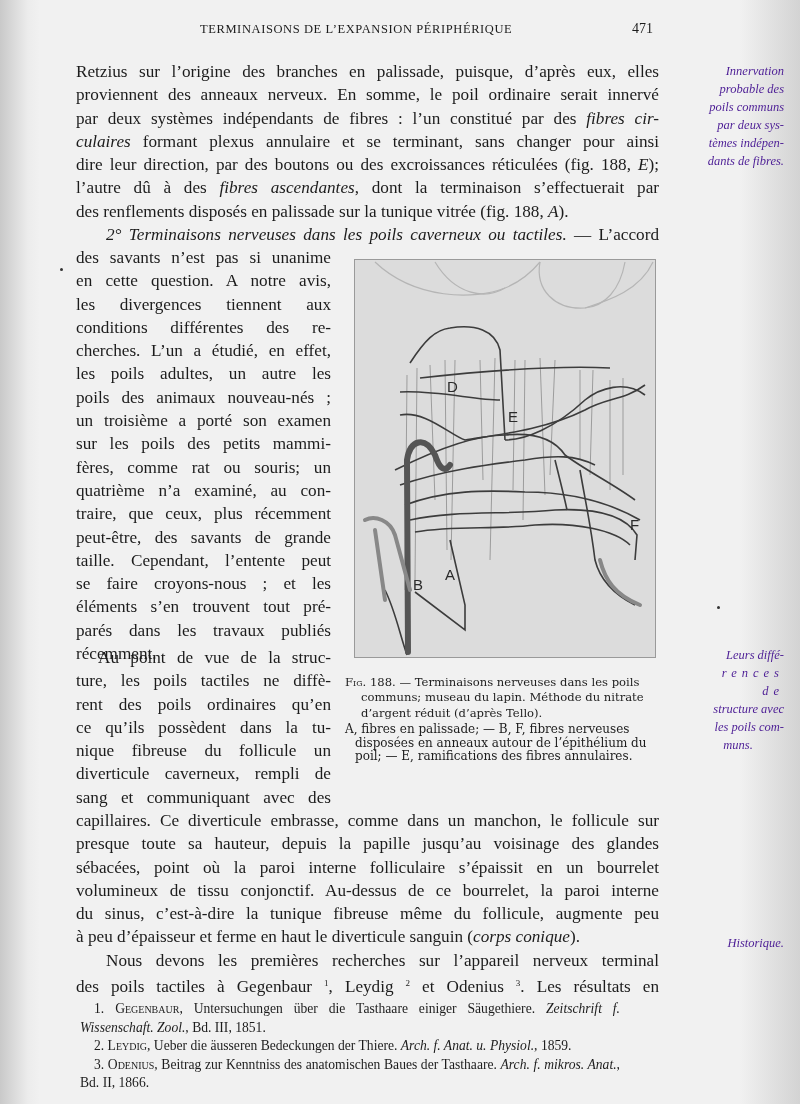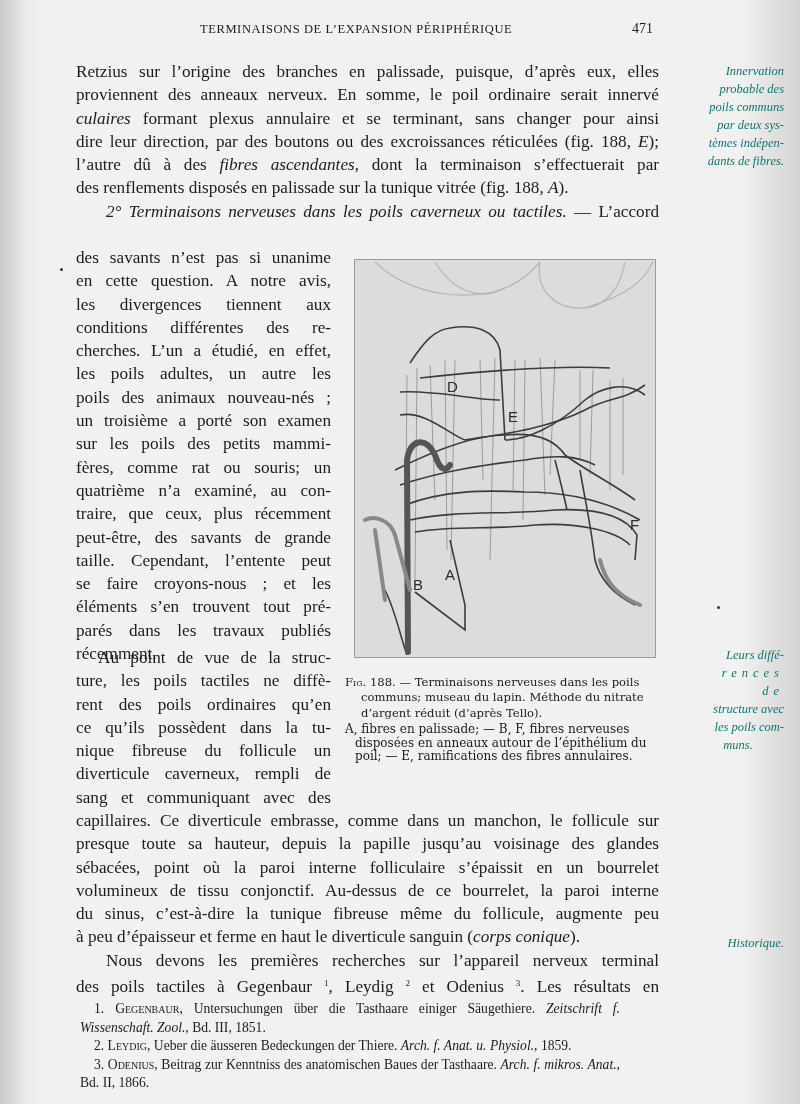--- a/index.html
+++ b/index.html
@@ -29,21 +29,21 @@
     text-align: justify;
   }
   .line { display: block; text-align: justify; text-align-last: justify; white-space: nowrap; }
   .line.last { text-align-last: left; }
   .wide { left: 76px; width: 583px; }
   .narrow { left: 76px; width: 255px; }
   i { font-style: italic; }
   .margin-note {
     position: absolute; left: 692px; width: 92px;
     font-style: italic; font-size: 12.5px; line-height: 18px;
-    text-align: right; color: #0f766e;
+    text-align: right; color: #4c1d95;
   }
   .figure {
     position: absolute; left: 354px; top: 259px; width: 300px; height: 397px;
     background: #dcdcdc; border: 1px solid #9a9a9a;
   }
   .figure svg { position: absolute; left: 0; top: 0; }
   .caption {
     position: absolute; left: 345px; top: 675px; width: 330px;
     font-family: "DejaVu Serif", serif; font-size: 11.6px; line-height: 15.4px;
   }
@@ -66,20 +66,21 @@
 
 <div class="page-shade-left"></div>
 <div class="page-shade-right"></div>
 
 <div class="running-head">TERMINAISONS DE L’EXPANSION PÉRIPHÉRIQUE</div>
 <div class="page-number">471</div>
 
 <div class="body-text wide" style="top:60px;">
   <span class="line">Retzius sur l’origine des branches en palissade, puisque, d’après eux, elles</span>
   <span class="line">proviennent des anneaux nerveux. En somme, le poil ordinaire serait innervé</span>
+  <span class="line"><span>par deux systèmes indépendants de fibres : l’un constitué par des </span><i>fibres cir-</i></span>
   <span class="line"><i>culaires</i><span> formant plexus annulaire et se terminant, sans changer pour ainsi</span></span>
   <span class="line"><span>dire leur direction, par des boutons ou des excroissances réticulées (fig. 188, </span><i>E</i><span>);</span></span>
   <span class="line"><span>l’autre dû à des </span><i>fibres ascendantes</i><span>, dont la terminaison s’effectuerait par</span></span>
   <span class="line last"><span>des renflements disposés en palissade sur la tunique vitrée (fig. 188, </span><i>A</i><span>).</span></span>
   <span class="line" style="padding-left:30px; box-sizing:border-box;"><i>2° Terminaisons nerveuses dans les poils caverneux ou tactiles.</i><span> — L’accord</span></span>
 </div>
 
 <div class="body-text narrow" style="top:246px;">
   <span class="line">des savants n’est pas si unanime</span>
   <span class="line">en cette question. A notre avis,</span>

